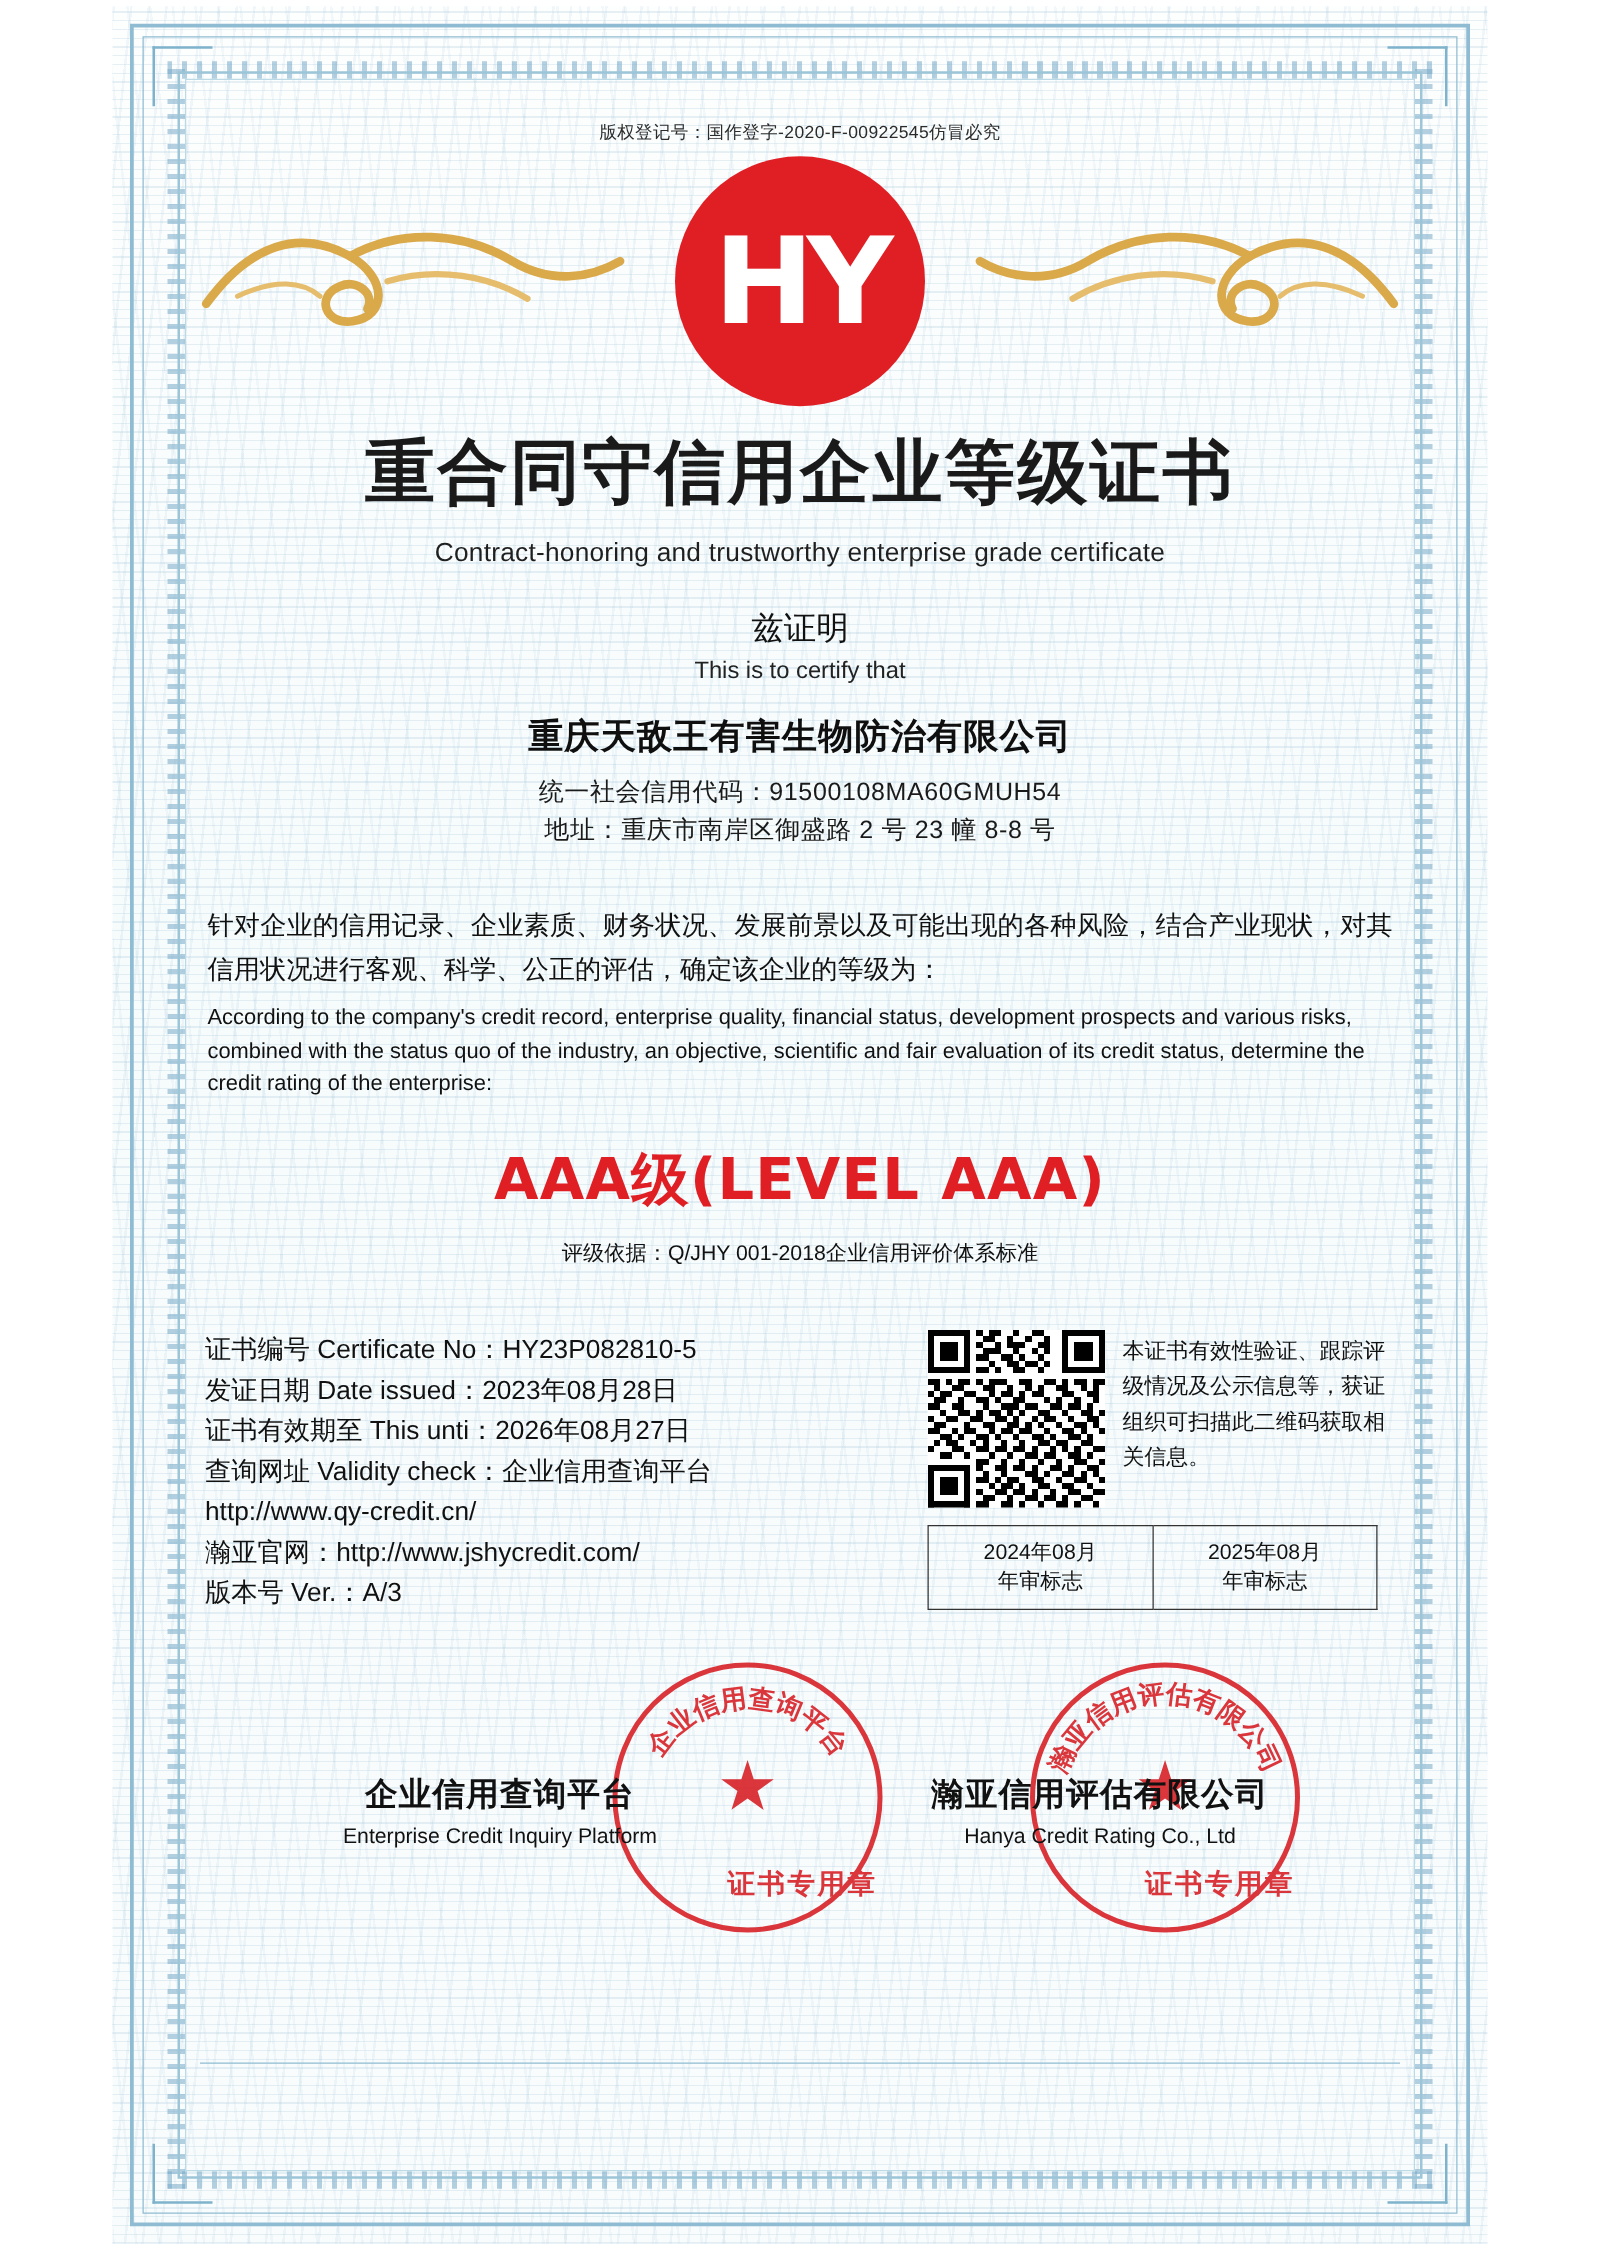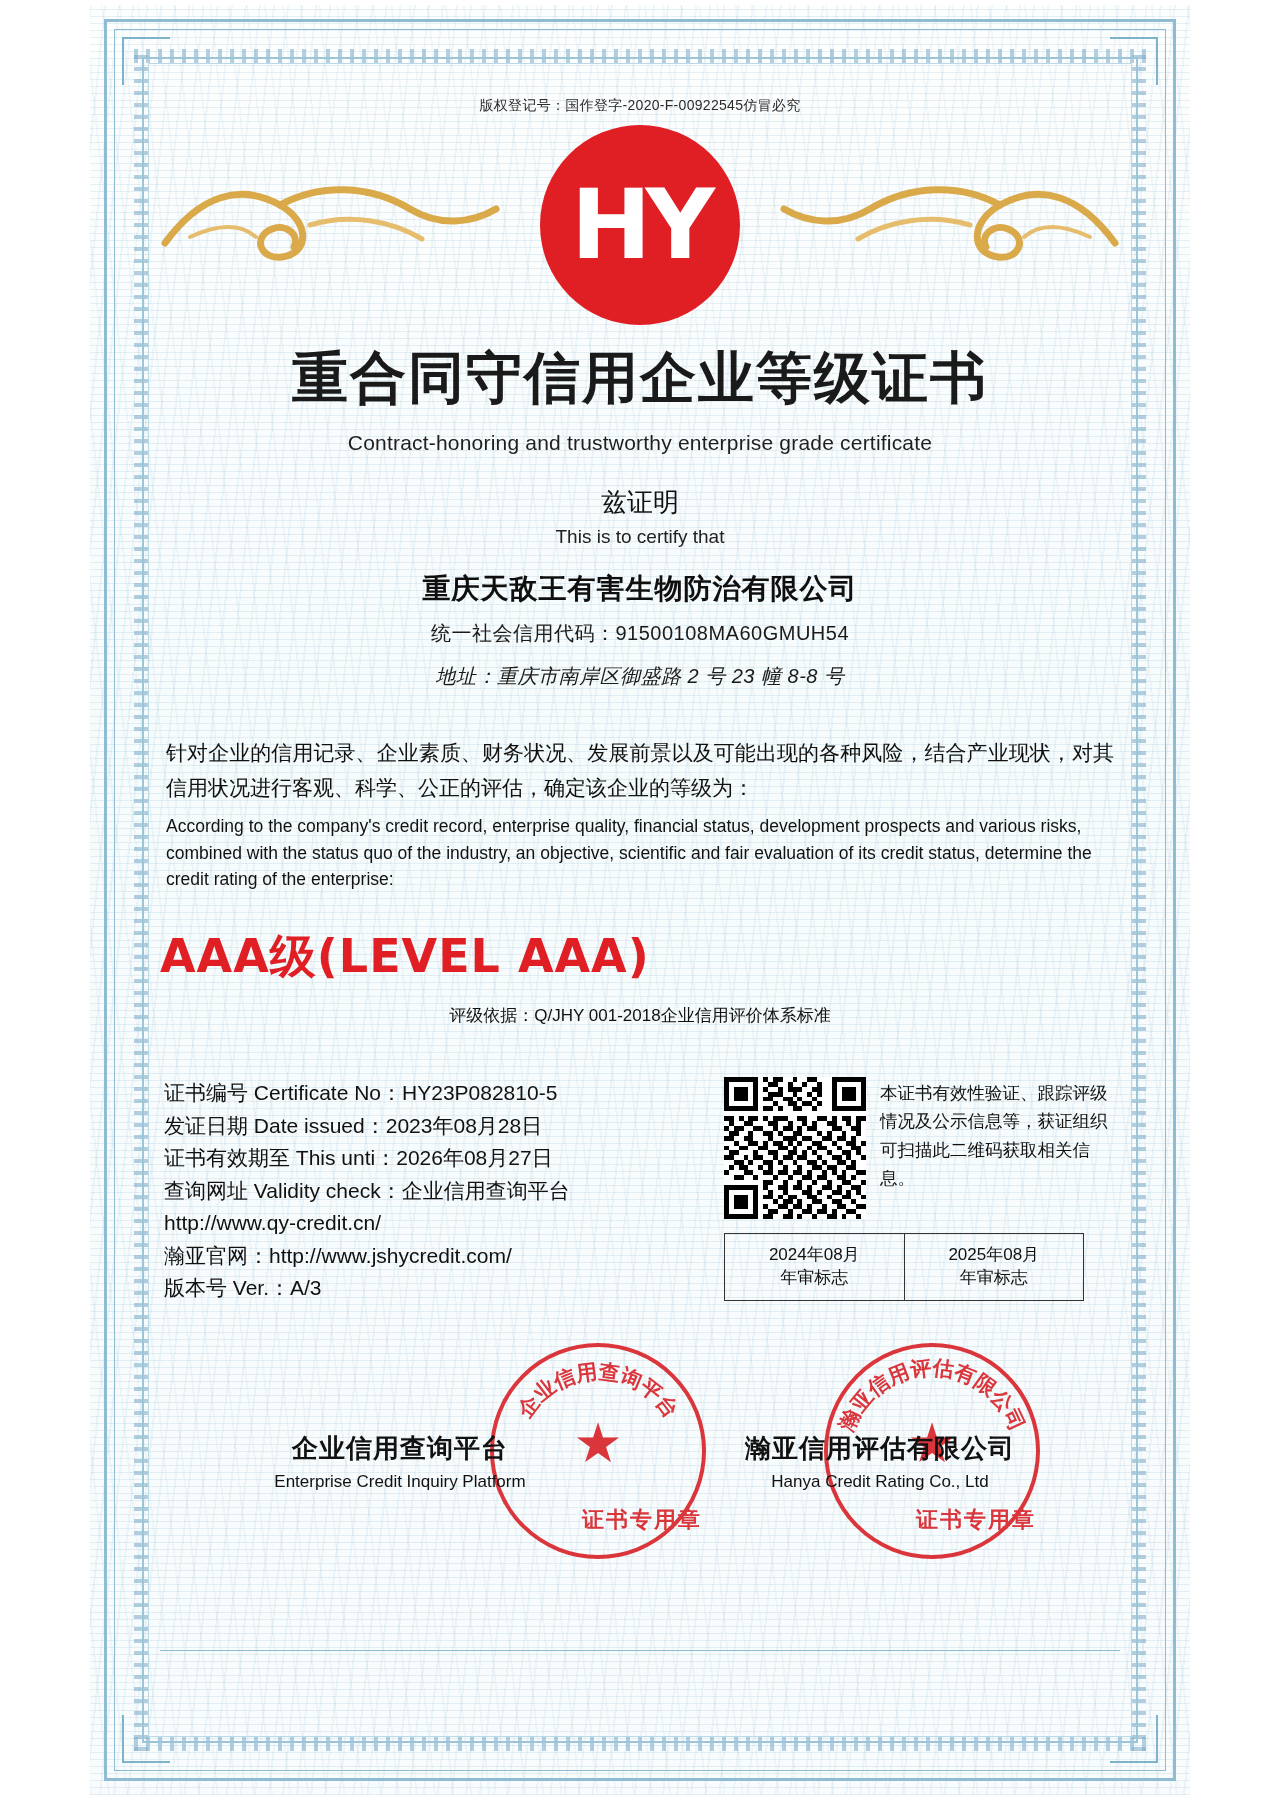--- a/index.html
+++ b/index.html
@@ -197,21 +197,21 @@
     letter-spacing: 1px;
     font-family: "DejaVu Sans", sans-serif;
   }
   .company-meta {
     text-align: center;
     font-size: 20px;
     color: #1a1a1a;
     margin-top: 12px;
     letter-spacing: 0.5px;
   }
-  .company-meta + .company-meta { margin-top: 16px; font-style: italic; }
+  .company-meta + .company-meta { margin-top: 3px; }
 
   
   .body-block {
     margin-top: 46px;
     padding: 0 6px;
   }
   .body-cn {
     font-size: 21px;
     color: #111;
     line-height: 1.65;
@@ -221,21 +221,21 @@
   }
   .body-en {
     font-size: 17.5px;
     color: #111;
     line-height: 1.5;
     margin-top: 8px;
     text-align: left;
   }
 
   .level {
-    text-align: left;
+    text-align: center;
     color: #e01f25;
     font-size: 46px;
     font-weight: bold;
     margin-top: 34px;
     letter-spacing: 1px;
     font-family: "DejaVu Sans", sans-serif;
   }
   .basis-cn {
     text-align: center;
     font-size: 17px;
@@ -246,20 +246,21 @@
     text-align: center;
     font-size: 17px;
     color: #111;
     margin-top: 5px;
   }
 
   
   .details-row {
     display: flex;
     margin-top: 50px;
+    gap: 18px;
   }
   .details-left {
     width: 560px;
     padding-left: 4px;
   }
   .detail-line {
     font-size: 21px;
     color: #111;
     line-height: 1.55;
     white-space: nowrap;

